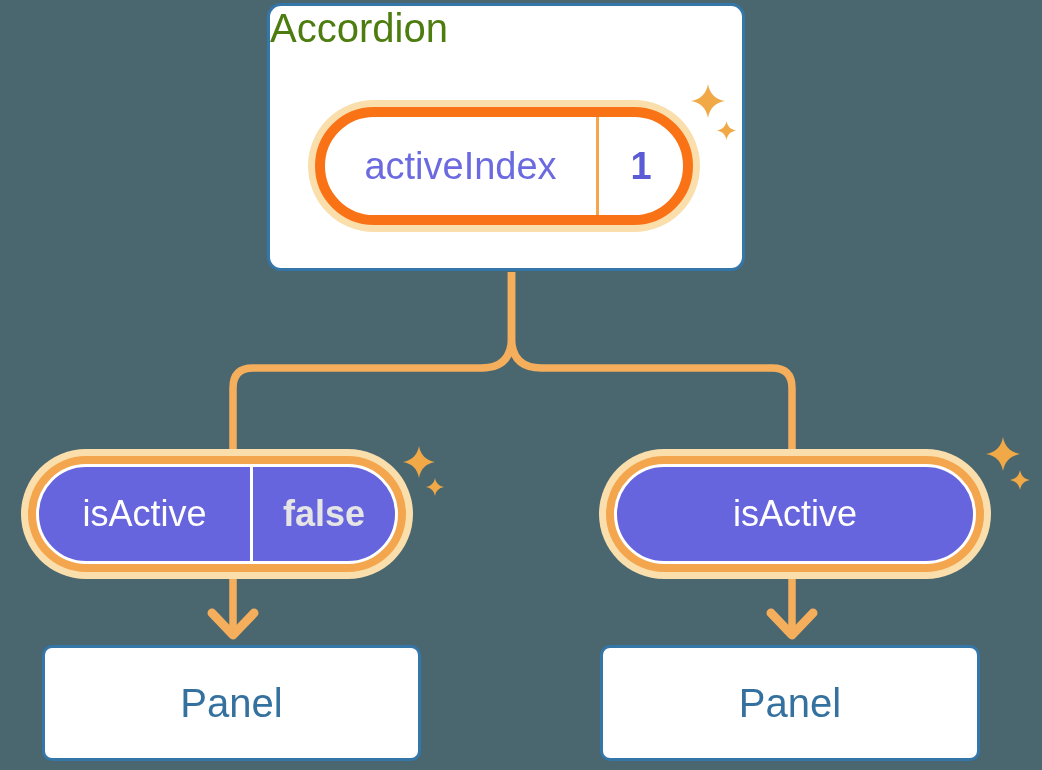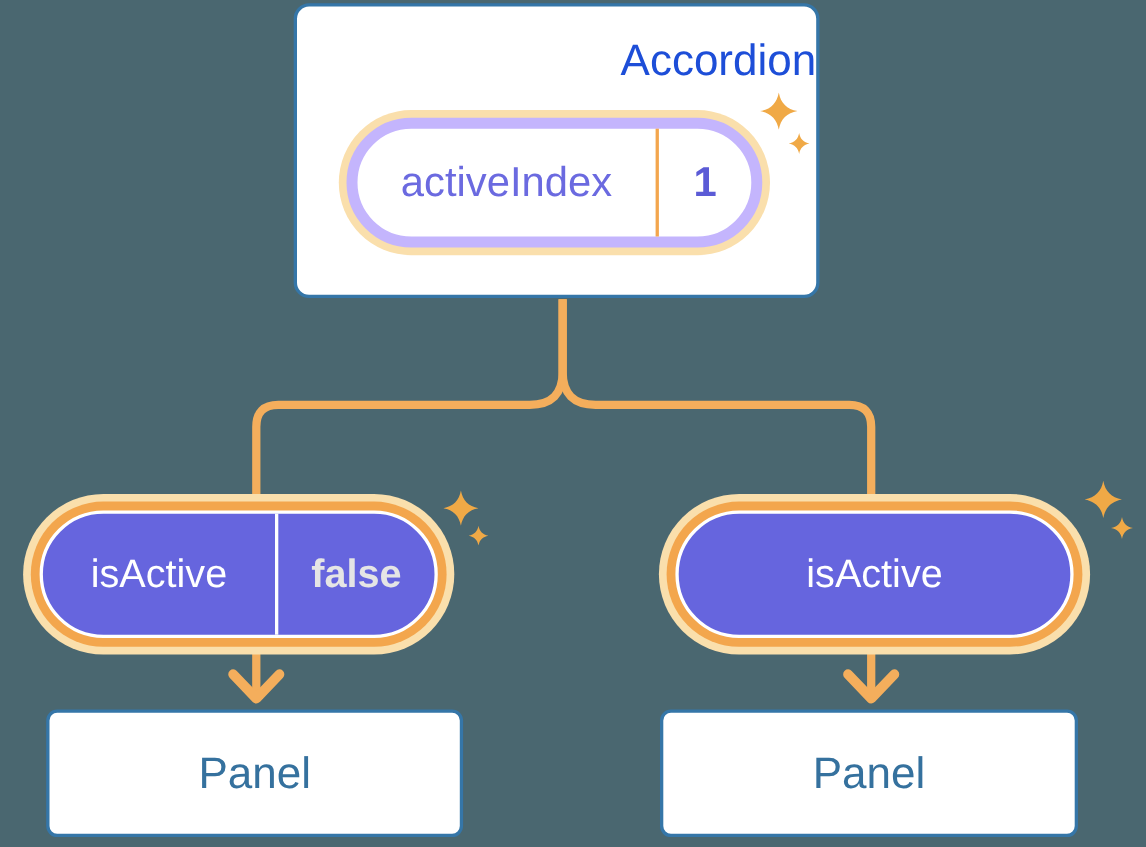--- a/index.html
+++ b/index.html
@@ -13,46 +13,46 @@
   svg.connectors{position:absolute;left:0;top:0;width:1042px;height:770px;z-index:1;}
 
   
   .accordion-card{
     position:absolute;left:267px;top:3px;width:478px;height:268px;
     box-sizing:border-box;
     background:#ffffff;border:3px solid #3576A8;border-radius:14px;
     z-index:2;
   }
   .card-title{
-    margin-top:27px;text-align:right;
-    font-size:40px;font-weight:500;color:#1d4ed8;
+    text-align:left;
+    font-size:40px;font-weight:500;color:#4d7c0f;
   }
   
   .state-pill{
     position:absolute;left:315px;top:107px;width:378px;height:118px;
     box-sizing:border-box;
     background:#ffffff;
-    border:10px solid #c4b5fd;border-radius:999px;
+    border:10px solid #f97316;border-radius:999px;
     box-shadow:0 0 0 7px #FADFAC;
     display:flex;align-items:stretch;
     z-index:3;
   }
   .state-pill .pill-name{
     flex:1;display:flex;align-items:center;justify-content:center;
     font-size:38px;color:#6B6AE0;
   }
   .state-pill .pill-value{
     width:84px;display:flex;align-items:center;justify-content:center;
     border-left:3px solid #F3A64D;
     font-size:38px;font-weight:700;color:#5B5BD6;
   }
 
   
   .prop-pill{
-    position:absolute;width:362px;height:116px;
+    position:absolute;width:362px;height:100px;
     box-sizing:border-box;
     background:#6665DE;
     border:3px solid #ffffff;border-radius:999px;
     box-shadow:0 0 0 8px #F3A64D, 0 0 0 15px #FADFAC;
     display:flex;align-items:stretch;
     z-index:3;
   }
   .prop-pill.left{left:36px;top:464px;}
   .prop-pill.right{left:614px;top:464px;}
   .prop-pill .pill-name{

